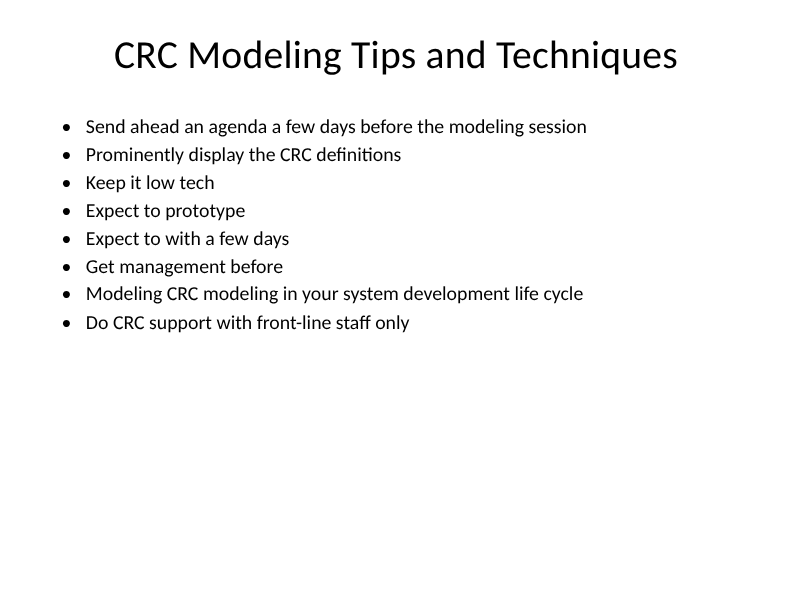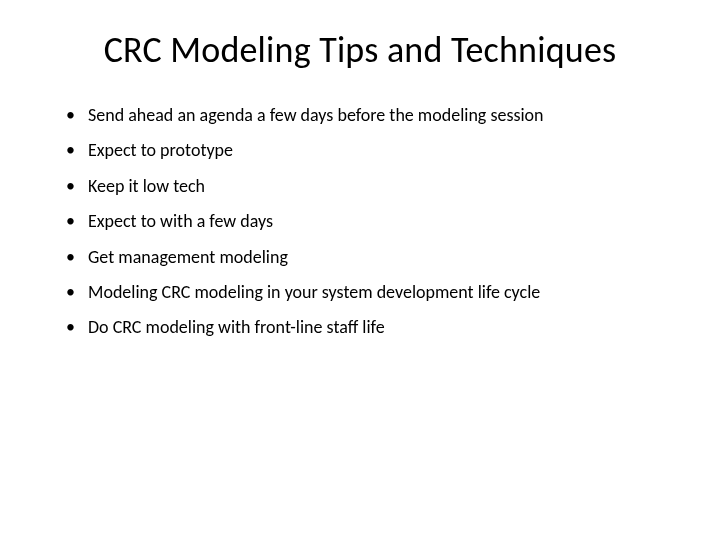--- a/index.html
+++ b/index.html
@@ -25,39 +25,40 @@
     text-align: center;
   }
   .bullets {
     list-style: none;
     margin: 0;
     padding: 0 0 0 18px;
   }
   .bullets li {
     font-size: 18px;
     line-height: 1.3;
-    margin: 12px;
+    margin: 2px;
     position: relative;
     padding-left: 22px;
   }
   .bullets li::before {
     content: "•";
     position: absolute;
     left: 0;
     top: 0;
     font-size: 18px;
   }
 </style>
 </head>
 <body>
 
 <div class="slide">
   <h1 class="title">CRC Modeling Tips and Techniques</h1>
   <ul class="bullets">
     <li>Send ahead an agenda a few days before the modeling session</li>
+    <li>Prominently display the CRC definitions</li>
+    <li>Keep it low tech</li>
     <li>Expect to prototype</li>
-    <li>Keep it low tech</li>
     <li>Expect to with a few days</li>
-    <li>Get management modeling</li>
+    <li>Get management before</li>
     <li>Modeling CRC modeling in your system development life cycle</li>
-    <li>Do CRC modeling with front-line staff life</li>
+    <li>Do CRC support with front-line staff only</li>
   </ul>
 </div>
 
 </body></html>

